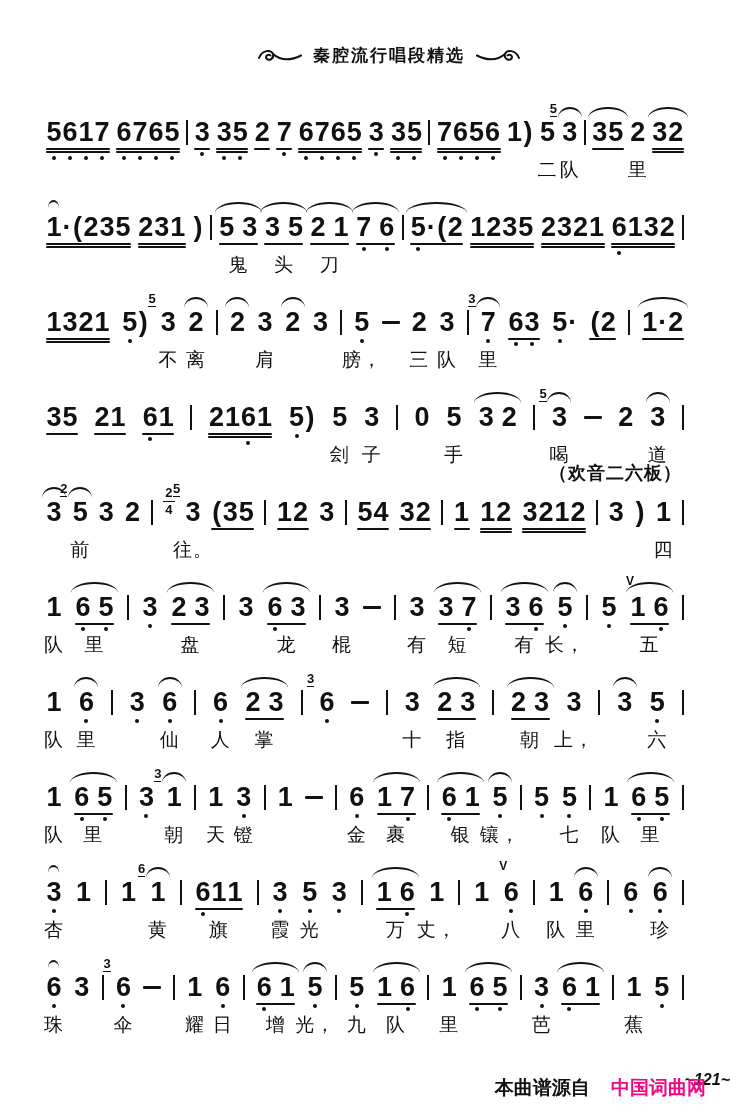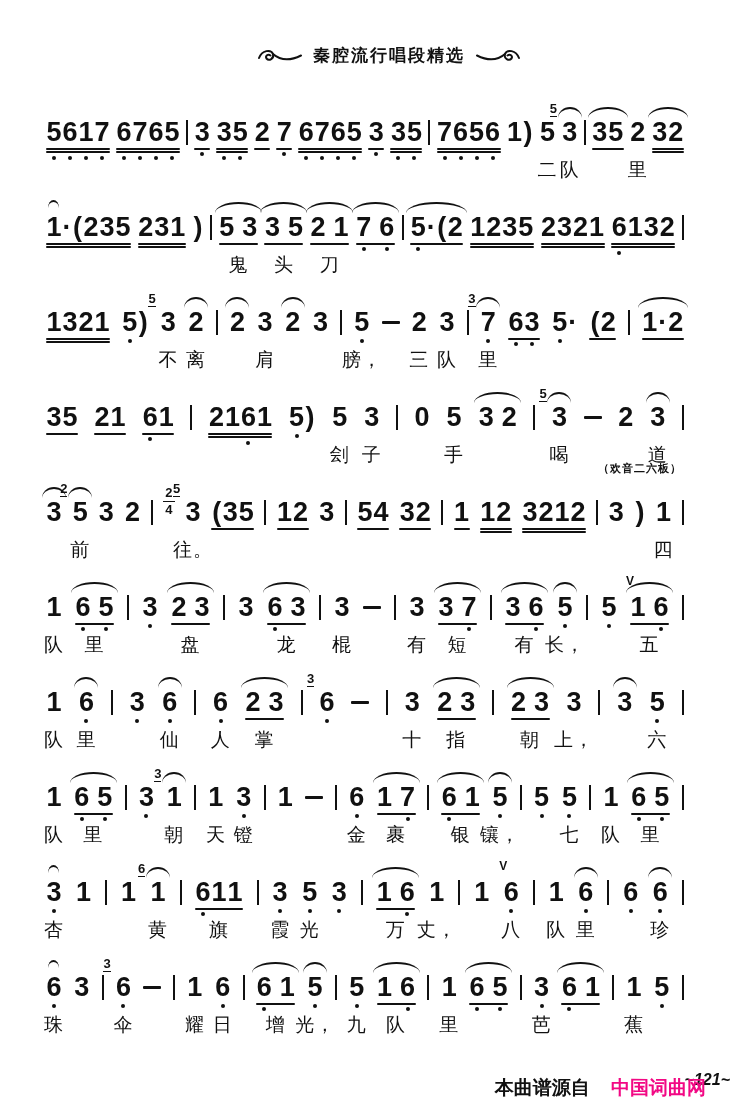--- a/index.html
+++ b/index.html
@@ -35,21 +35,21 @@
   .grace{position:absolute;top:-16px;left:-12px;font-size:13px;font-weight:bold;line-height:1;
          border-bottom:1.5px solid #111;padding-bottom:1px;}
   .caret{position:absolute;top:-13px;left:2px;width:11px;height:6px;display:block;
          border-top:2px solid #111;border-radius:50% 50% 0 0/100% 100% 0 0;}
   .vmark{position:absolute;top:-19px;left:-4px;font-size:12px;font-weight:bold;}
   .lyric{position:absolute;top:39px;left:50%;transform:translateX(-50%);font-size:19px;
          white-space:nowrap;letter-spacing:1px;}
   .ts{display:flex;flex-direction:column;align-items:center;margin-top:-12px;
       font-size:13px;font-weight:bold;line-height:1.05;}
   .tsline{width:12px;height:1.5px;background:#111;margin:1px 0;display:block;}
-  .ann{position:absolute;top:-20px;right:2px;font-size:11px;font-weight:bold;letter-spacing:1px;}
+  .ann{position:absolute;top:-20px;right:2px;font-size:18px;font-weight:bold;letter-spacing:1px;}
   
   .pageno{text-align:right;font-style:italic;font-size:16px;font-weight:bold;margin-top:20px;}
   .footer{position:absolute;bottom:13px;right:24px;font-size:19px;font-weight:bold;}
   .footer .src{margin-left:16px;}
 </style>
 </head>
 <body>
 
 <div class="page">
   <div class="hdr">

